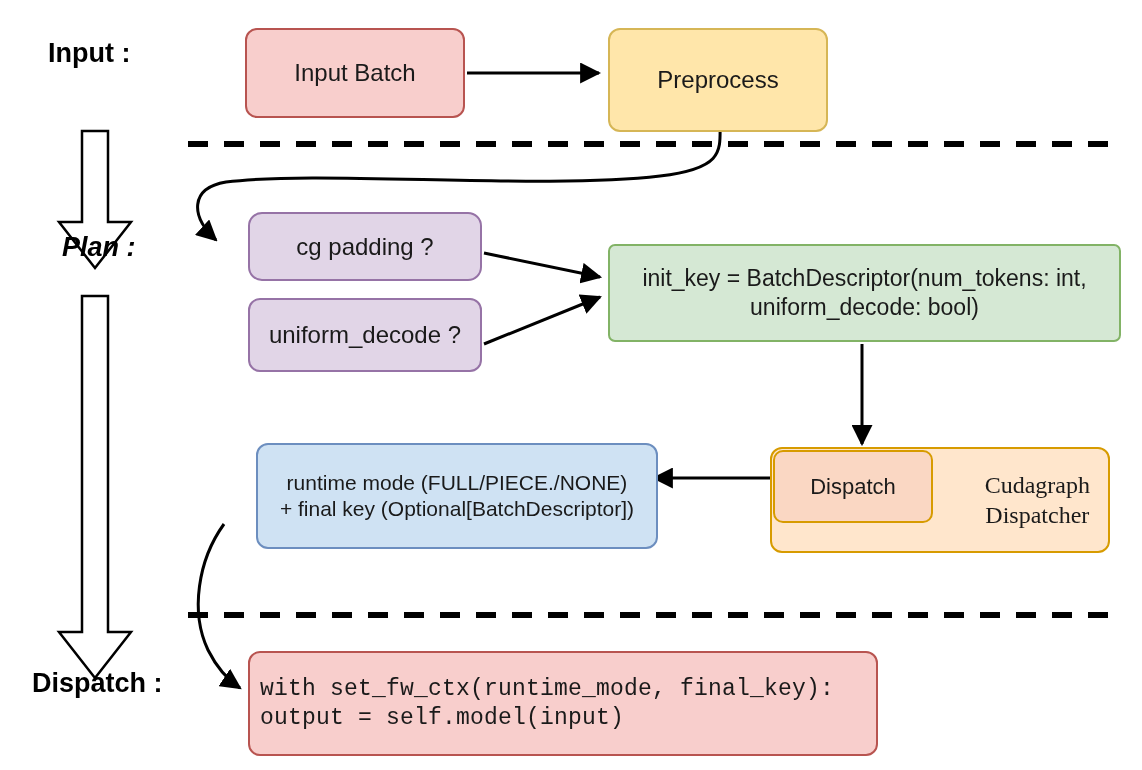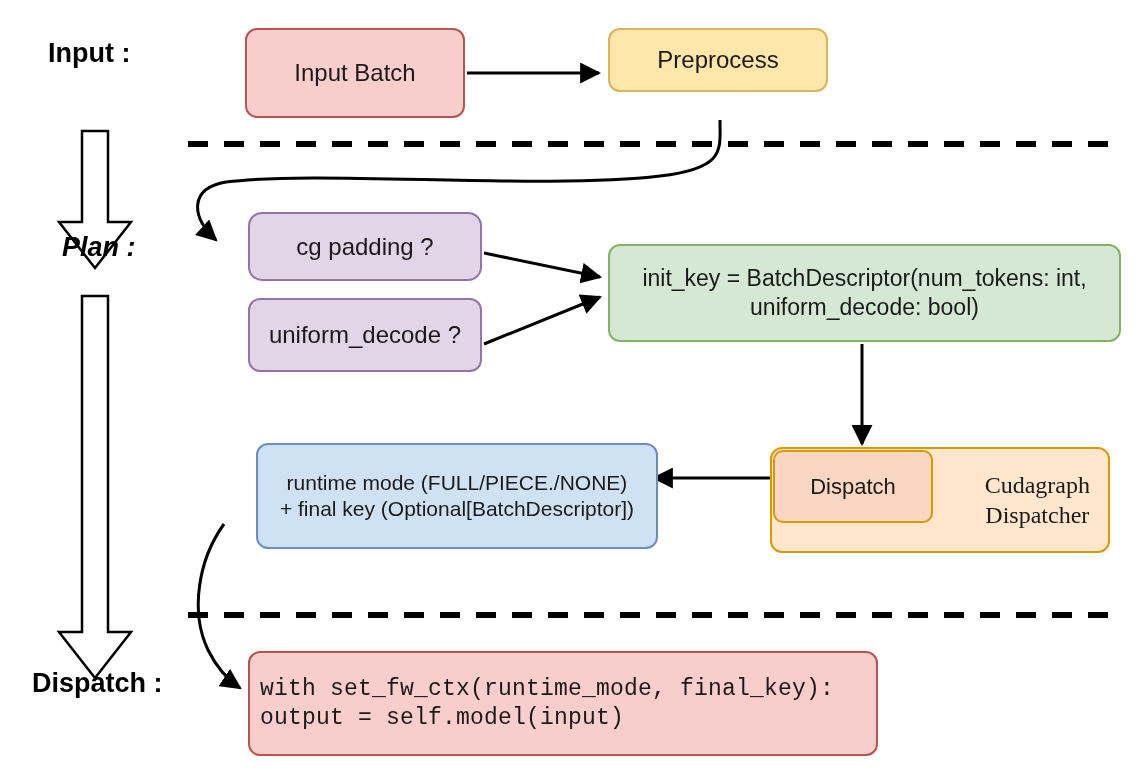--- a/index.html
+++ b/index.html
@@ -52,21 +52,21 @@
   .code-node {
     font-family: "Liberation Mono", monospace;
     font-size: 23px;
     justify-content: flex-start;
     align-items: center;
     text-align: left;
     padding-left: 10px;
     letter-spacing: 0.2px;
   }
   #n-input-batch   { left:225px; top:28px;  width:220px; height:90px;  font-size:24px; }
-  #n-preprocess    { left:588px; top:28px;  width:220px; height:64px;  font-size:24px; }
+  #n-preprocess    { left:588px; top:28px;  width:220px; height:104px;  font-size:24px; }
   #n-cg-padding    { left:228px; top:212px; width:234px; height:69px;  font-size:24px;border-radius:14px; }
   #n-uniform-dec   { left:228px; top:298px; width:234px; height:74px;  font-size:24px; }
   #n-init-key      { left:588px; top:244px; width:513px; height:98px;  font-size:23px; }
   #n-cudagraph     { left:750px; top:447px; width:340px; height:106px; font-size:24px;
                      justify-content:flex-end; padding-right:18px; }
   #n-dispatch      { left:753px; top:450px; width:160px; height:73px;  font-size:22px;
                      border-radius:10px; }
   #n-runtime-mode  { left:236px; top:443px; width:402px; height:106px; font-size:21px; }
   #n-exec-code     { left:228px; top:651px; width:630px; height:105px; }
 </style>
@@ -118,21 +118,21 @@
   <div class="stage-label" style="left:12px; top:668px;">Dispatch :</div>
 
   <div class="node" id="n-input-batch" style="background:#f8cecc; border-color:#b85450;">Input Batch</div>
 
   <div class="node" id="n-preprocess" style="background:#ffe6aa; border-color:#d6b656;">Preprocess</div>
 
   <div class="node" id="n-cg-padding" style="background:#e1d5e7; border-color:#9673a6;">cg padding ?</div>
 
   <div class="node" id="n-uniform-dec" style="background:#e1d5e7; border-color:#9673a6;">uniform_decode ?</div>
 
-  <div class="node" id="n-init-key" style="background:#d5e8d4; border-color:#82b366;">init_key = BatchDescriptor(num_tokens: int,
+  <div class="node" id="n-init-key" style="background:#d5e8d4; border-color:#82b366;border-radius:7px;">init_key = BatchDescriptor(num_tokens: int,
 uniform_decode: bool)</div>
 
   <div class="node" id="n-cudagraph" style="background:#ffe6cc; border-color:#d79b00;font-family:Liberation Serif, serif;">Cudagraph
 Dispatcher</div>
 
   <div class="node" id="n-dispatch" style="background:#fad7c3; border-color:#d79b00;">Dispatch</div>
 
   <div class="node" id="n-runtime-mode" style="background:#cfe2f3; border-color:#6c8ebf;">runtime mode (FULL/PIECE./NONE)
 + final key (Optional[BatchDescriptor])</div>
 

